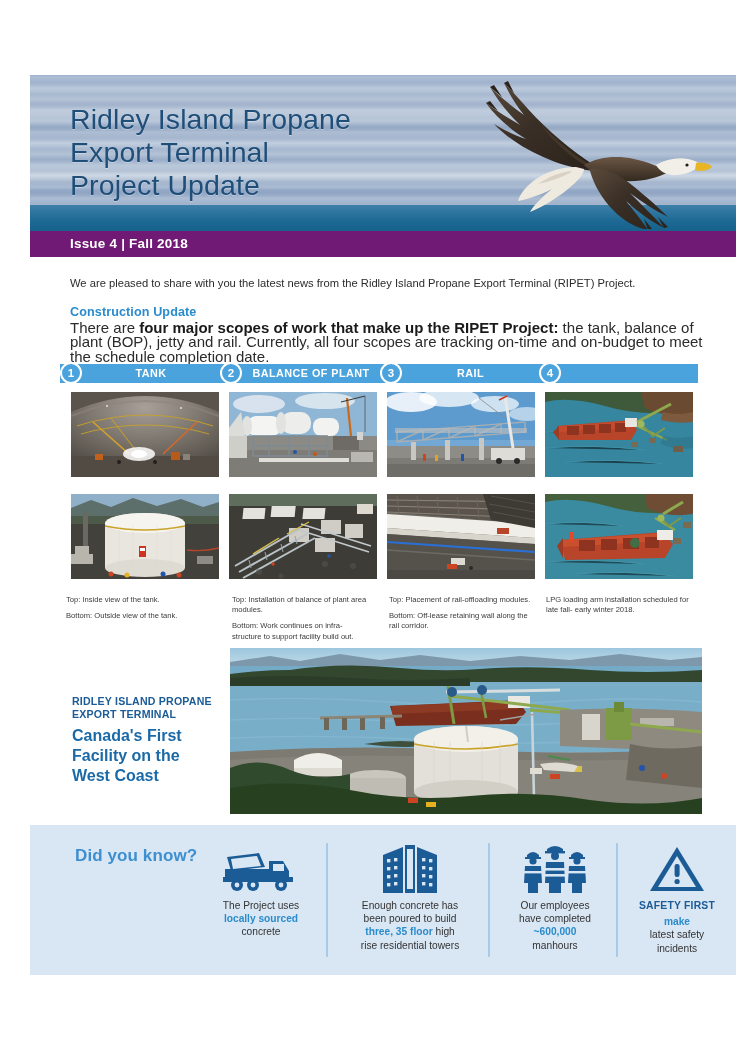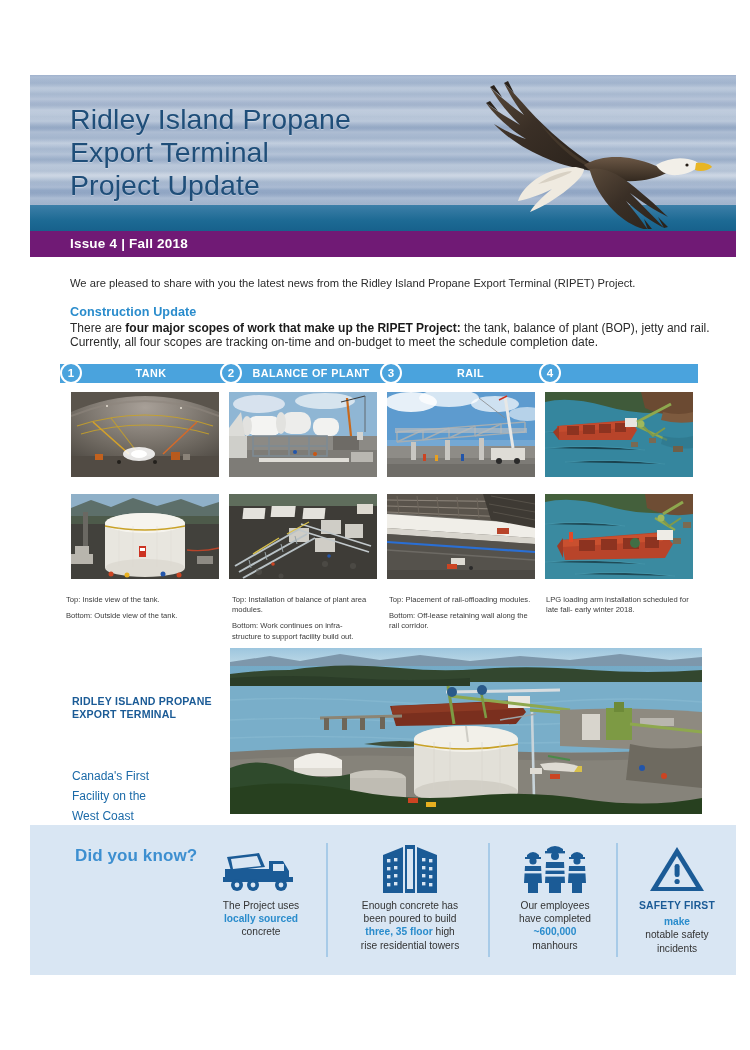--- a/index.html
+++ b/index.html
@@ -101,21 +101,21 @@
     left: 62px; top: 305px;
     font-size: 12.6px;
     font-weight: bold;
     color: #2a8ccc;
     letter-spacing: 0.1px;
   }
   .section-body {
     position: absolute;
     left: 62px; top: 321px;
     width: 642px;
-    font-size: 12px;
+    font-size: 15px;
     color: #2b2b2b;
     line-height: 14.4px;
   }
   .section-body b { font-weight: bold; color: #1a1a1a; }
 
   
   .scope-bar {
     position: absolute;
     left: 52px; top: 364px;
     width: 638px; height: 19px;
@@ -174,25 +174,24 @@
     font-size: 10.6px;
     font-weight: bold;
     color: #1b5b96;
     line-height: 13px;
     letter-spacing: 0.2px;
   }
   .feature-head {
     position: absolute;
     left: 64px; top: 726px;
     width: 165px;
-    font-size: 12px;
+    font-size: 16px;
     color: #1b6aa8;
     line-height: 20px;
-    font-weight: 400;
-    margin-top: 40px;
+    font-weight: 700;
   }
   .feature-photo {
     position: absolute;
     left: 222px; top: 648px;
     width: 472px; height: 166px;
     overflow: hidden;
   }
 
   
   .footer-band {
@@ -851,19 +850,19 @@
       <div class="icon">
         <svg width="56" height="48" viewBox="0 0 56 48">
           <path d="M28 2 L55 46 L1 46 Z" fill="#1b5b96"></path>
           <path d="M28 11 L47 42 L9 42 Z" fill="#d9e6f3"></path>
           <rect x="25.6" y="19" width="5" height="13" rx="2.2" fill="#1b5b96"></rect>
           <circle cx="28.1" cy="36.5" r="2.6" fill="#1b5b96"></circle>
         </svg>
       </div>
       <div class="safety-first">SAFETY FIRST</div>
       <div class="hl">make</div>
-      <div>notable safety</div>
+      <div>latest safety</div>
       <div>incidents</div>
     </div>
 
   </div>
 
 </div>
 
 </body></html>

